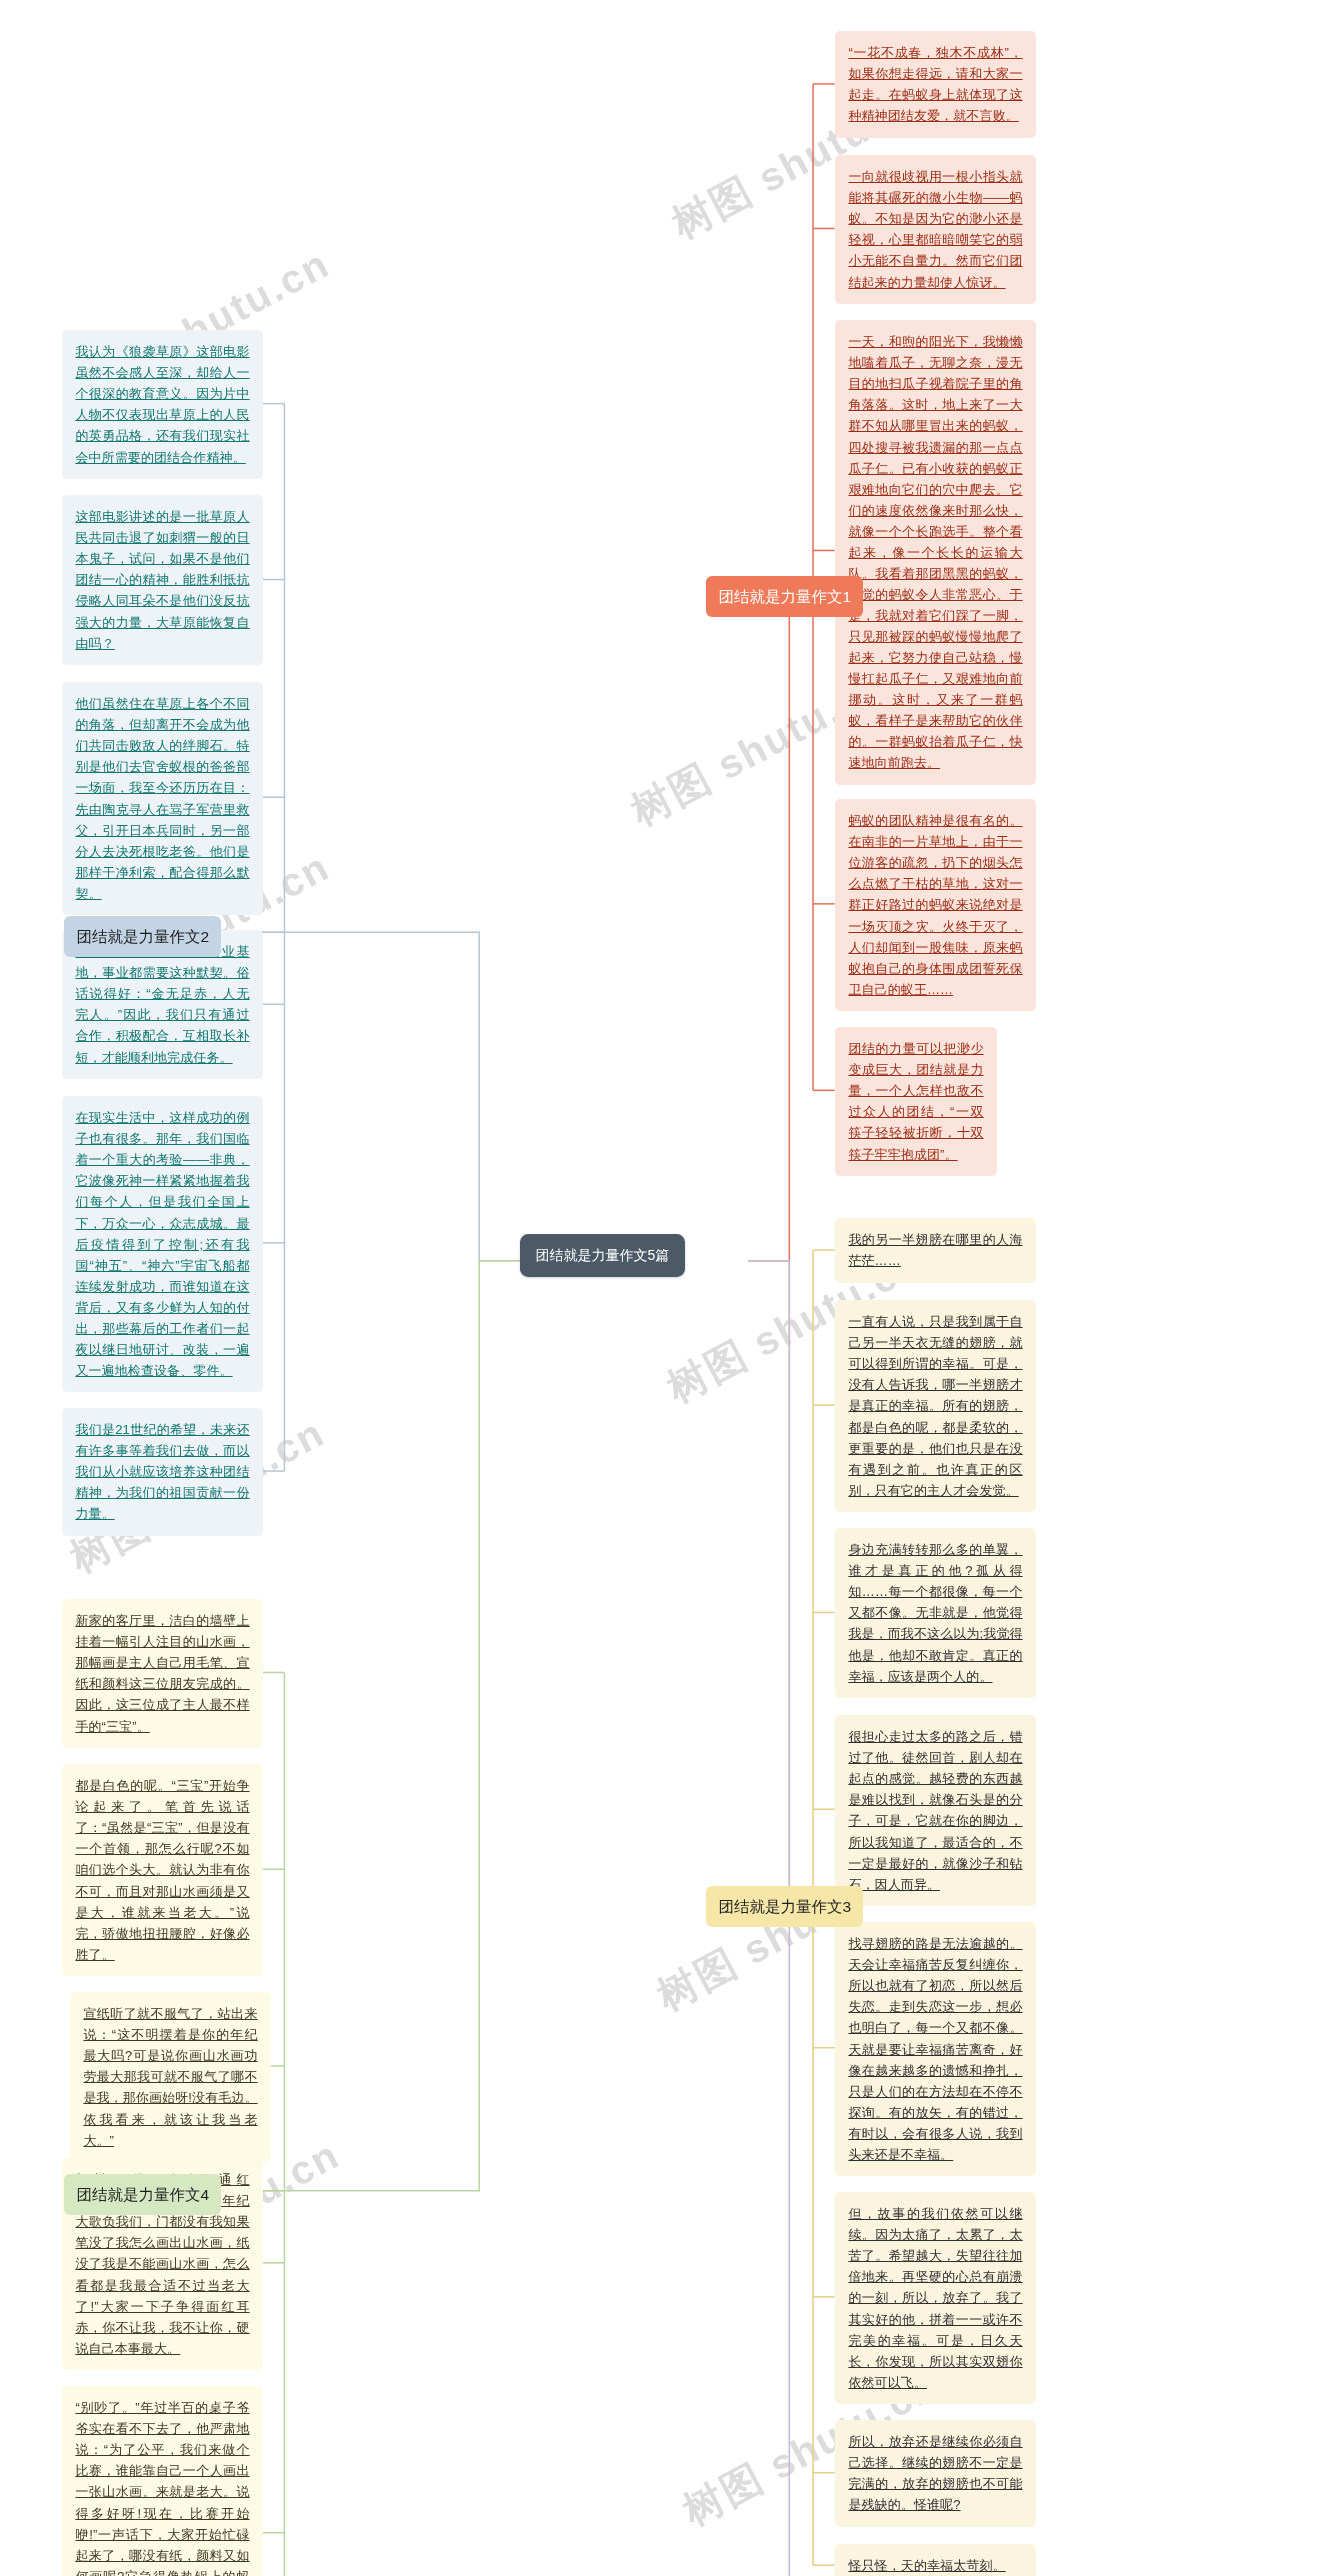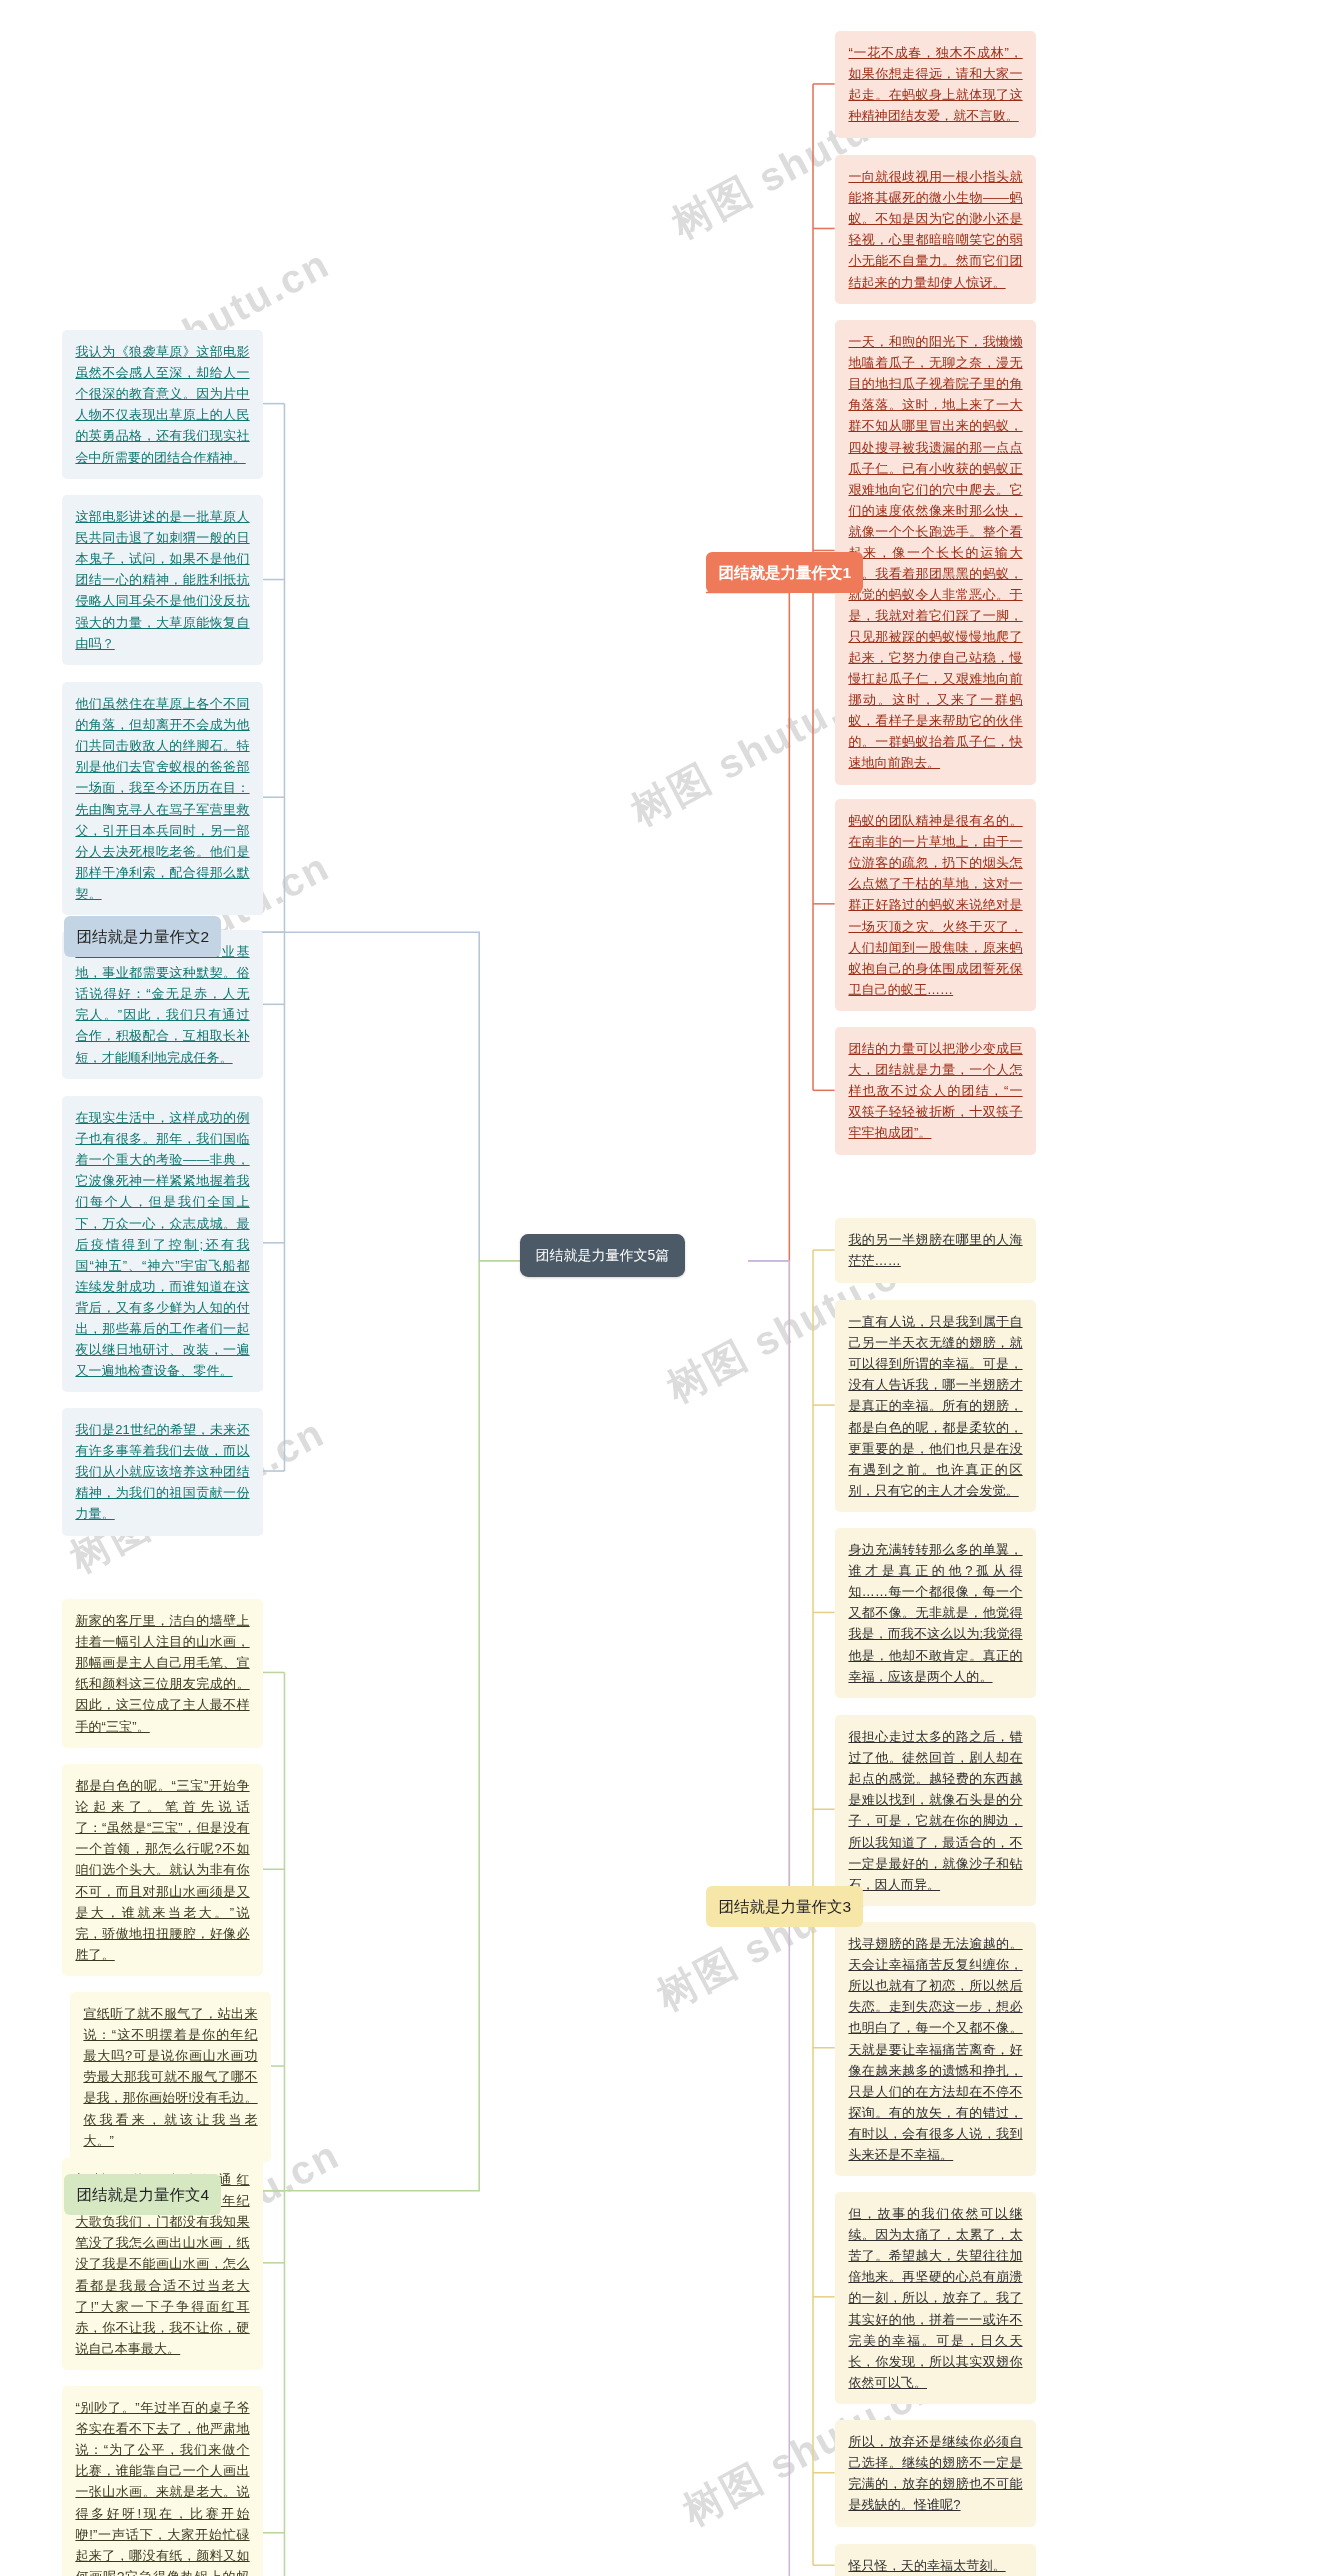--- a/index.html
+++ b/index.html
@@ -109,22 +109,22 @@
     <path d="M1010 2447.5 H930 V1809.5 H430" fill="none" stroke="#b5c6d6" stroke-width="3"></path>
     <path d="M1452 2447.5 H1532 V3693 H1370" fill="none" stroke="#e6cf84" stroke-width="3"></path>
     <path d="M1010 2447.5 H930 V4252.5 H430" fill="none" stroke="#b9d6a0" stroke-width="3"></path>
     <path d="M1452 2447.5 H1532 V6622 H1370" fill="none" stroke="#c9b7d8" stroke-width="3"></path>
   </svg>
 <div id="canvas">
     <div class="node leaf c1" style="left: 835px; top: 31px; width: 201px;">“一花不成春，独木不成林”，如果你想走得远，请和大家一起走。在蚂蚁身上就体现了这种精神团结友爱，就不言败。</div>
     <div class="node leaf c1" style="left: 835px; top: 155px; width: 201px;">一向就很歧视用一根小指头就能将其碾死的微小生物——蚂蚁。不知是因为它的渺小还是轻视，心里都暗暗嘲笑它的弱小无能不自量力。然而它们团结起来的力量却使人惊讶。</div>
     <div class="node leaf c1" style="left: 835px; top: 320px; width: 201px;">一天，和煦的阳光下，我懒懒地嗑着瓜子，无聊之奈，漫无目的地扫瓜子视着院子里的角角落落。这时，地上来了一大群不知从哪里冒出来的蚂蚁，四处搜寻被我遗漏的那一点点瓜子仁。已有小收获的蚂蚁正艰难地向它们的穴中爬去。它们的速度依然像来时那么快，就像一个个长跑选手。整个看起来，像一个长长的运输大队。我看着那团黑黑的蚂蚁，就觉的蚂蚁令人非常恶心。于是，我就对着它们踩了一脚，只见那被踩的蚂蚁慢慢地爬了起来，它努力使自己站稳，慢慢扛起瓜子仁，又艰难地向前挪动。这时，又来了一群蚂蚁，看样子是来帮助它的伙伴的。一群蚂蚁抬着瓜子仁，快速地向前跑去。</div>
     <div class="node leaf c1" style="left: 835px; top: 799px; width: 201px;">蚂蚁的团队精神是很有名的。在南非的一片草地上，由于一位游客的疏忽，扔下的烟头怎么点燃了干枯的草地，这对一群正好路过的蚂蚁来说绝对是一场灭顶之灾。火终于灭了，人们却闻到一股焦味，原来蚂蚁抱自己的身体围成团誓死保卫自己的蚁王……</div>
-    <div class="node leaf c1" style="left: 835px; top: 1027px; width: 201px;">团结的力量可以把渺少变成巨大，团结就是力量，一个人怎样也敌不过众人的团结，“一双筷子轻轻被折断，十双筷子牢牢抱成团”。</div>
-    <div class="node branch b1" style="top: 552px; left: 706px; font-weight: bold;">团结就是力量作文1</div>
+    <div class="node leaf c1" style="left: 835px; top: 1027px; width: 162px;">团结的力量可以把渺少变成巨大，团结就是力量，一个人怎样也敌不过众人的团结，“一双筷子轻轻被折断，十双筷子牢牢抱成团”。</div>
+    <div class="node branch b1" style="top: 576px; left: 706px;">团结就是力量作文1</div>
     <div class="node leaf c2" style="left: 62px; top: 330px; width: 201px;">我认为《狼袭草原》这部电影虽然不会感人至深，却给人一个很深的教育意义。因为片中人物不仅表现出草原上的人民的英勇品格，还有我们现实社会中所需要的团结合作精神。</div>
     <div class="node leaf c2" style="left: 62px; top: 495px; width: 201px;">这部电影讲述的是一批草原人民共同击退了如刺猬一般的日本鬼子，试问，如果不是他们团结一心的精神，能胜利抵抗侵略人同耳朵不是他们没反抗强大的力量，大草原能恢复自由吗？</div>
     <div class="node leaf c2" style="left: 62px; top: 682px; width: 201px;">他们虽然住在草原上各个不同的角落，但却离开不会成为他们共同击败敌人的绊脚石。特别是他们去官舍蚁根的爸爸部一场面，我至今还历历在目：先由陶克寻人在骂子军营里救父，引开日本兵同时，另一部分人去决死根吃老爸。他们是那样干净利索，配合得那么默契。</div>
     <div class="node leaf c2" style="left: 62px; top: 930px; width: 201px;">而如今，各种群体，商业基地，事业都需要这种默契。俗话说得好：“金无足赤，人无完人。”因此，我们只有通过合作，积极配合，互相取长补短，才能顺利地完成任务。</div>
     <div class="node leaf c2" style="left: 62px; top: 1096px; width: 201px;">在现实生活中，这样成功的例子也有很多。那年，我们国临着一个重大的考验——非典，它波像死神一样紧紧地握着我们每个人，但是我们全国上下，万众一心，众志成城。最后疫情得到了控制;还有我国“神五”、“神六”宇宙飞船都连续发射成功，而谁知道在这背后，又有多少鲜为人知的付出，那些幕后的工作者们一起夜以继日地研讨、改装，一遍又一遍地检查设备、零件。</div>
     <div class="node leaf c2" style="left: 62px; top: 1408px; width: 201px;">我们是21世纪的希望，未来还有许多事等着我们去做，而以我们从小就应该培养这种团结精神，为我们的祖国贡献一份力量。</div>
     <div class="node branch b2" style="top: 916px; left: 64px;">团结就是力量作文2</div>
     <div class="node leaf c3" style="left: 835px; top: 1218px; width: 201px;">我的另一半翅膀在哪里的人海茫茫……</div>
     <div class="node leaf c3" style="left: 835px; top: 1300px; width: 201px;">一直有人说，只是我到属于自己另一半天衣无缝的翅膀，就可以得到所谓的幸福。可是，没有人告诉我，哪一半翅膀才是真正的幸福。所有的翅膀，都是白色的呢，都是柔软的，更重要的是，他们也只是在没有遇到之前。也许真正的区别，只有它的主人才会发觉。</div>
     <div class="node leaf c3" style="left: 835px; top: 1528px; width: 201px;">身边充满转转那么多的单翼，谁才是真正的他?孤从得知……每一个都很像，每一个又都不像。无非就是，他觉得我是，而我不这么以为;我觉得他是，他却不敢肯定。真正的幸福，应该是两个人的。</div>

